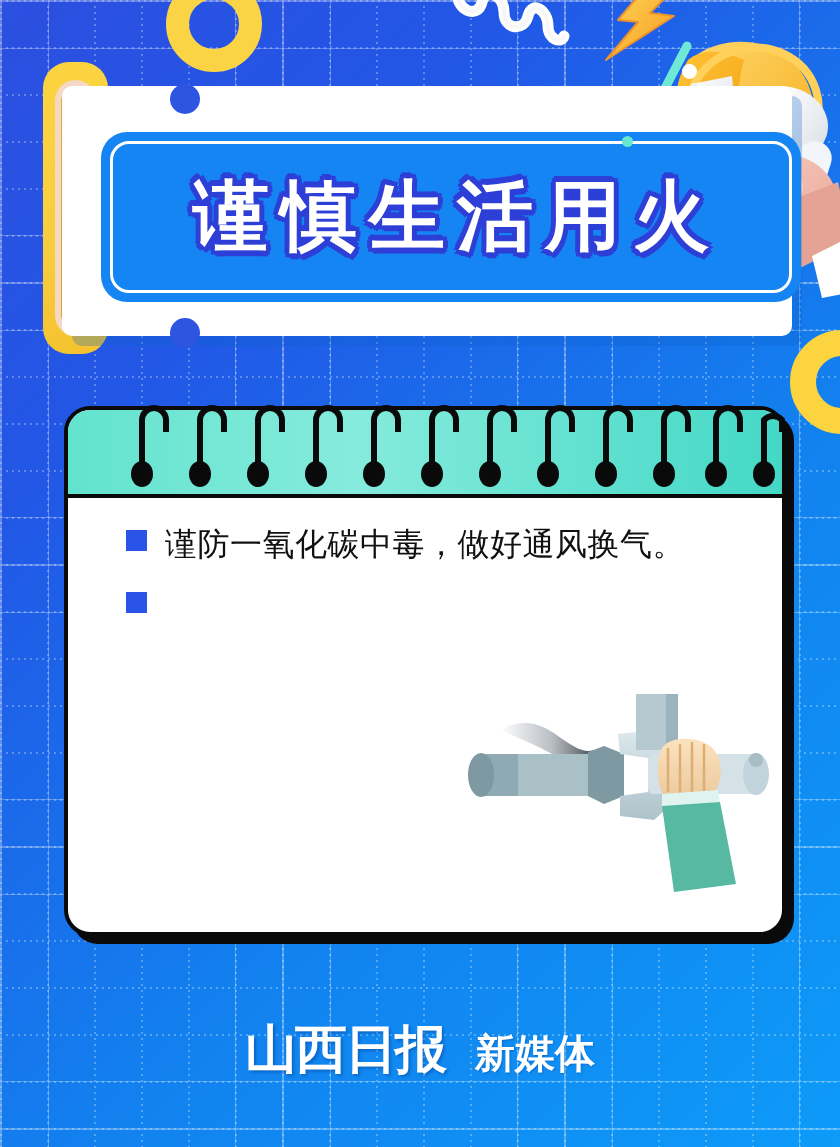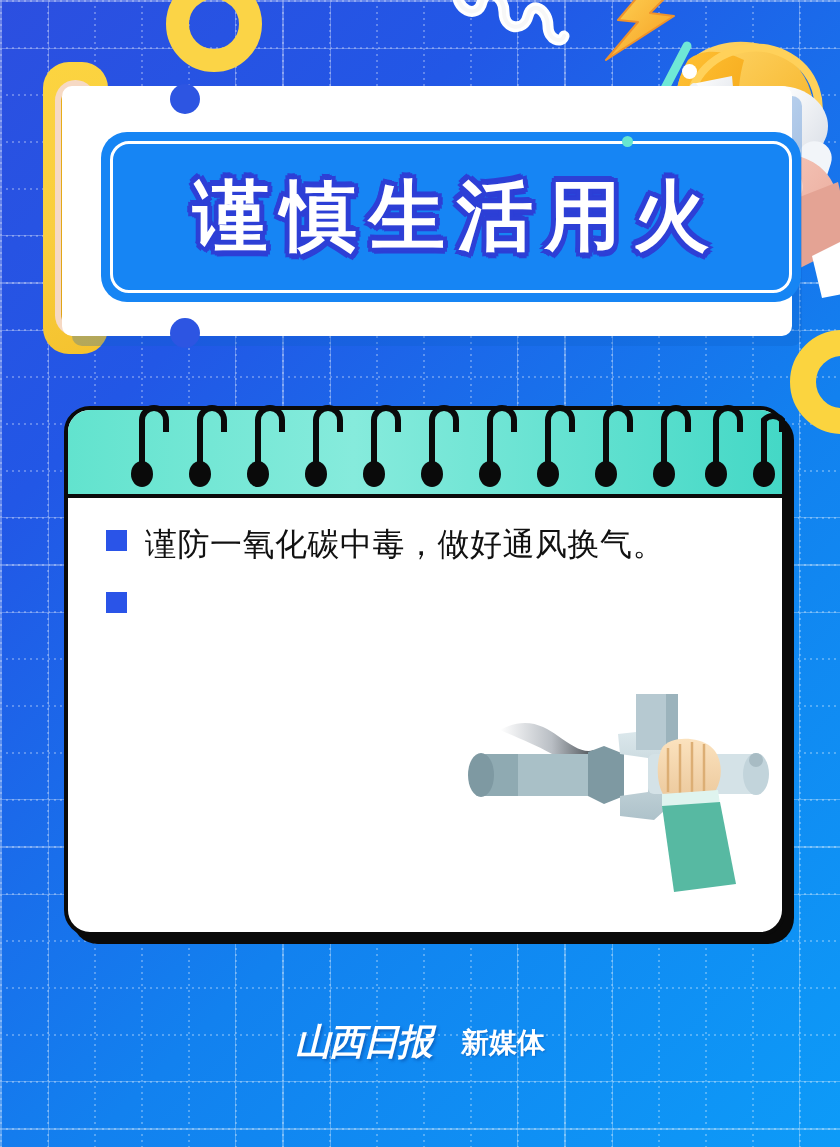--- a/index.html
+++ b/index.html
@@ -92,46 +92,46 @@
   }
   .nb-head{
     position:absolute;left:0;top:0;right:0;height:84px;
     background:linear-gradient(90deg,#62E3CE 0%,#86EBDC 40%,#5FE0CF 75%,#44D8C6 100%);
     border-bottom:4px solid #0a0a0a;
   }
   .rings{position:absolute;left:64px;top:386px;width:722px;height:110px;pointer-events:none;}
   
   .content{
     position:absolute;left:64px;top:406px;width:722px;height:530px;
-    box-sizing:border-box;padding:110px 34px 0 34px;
+    box-sizing:border-box;padding:110px 34px 0 54px;
   }
   .blist{list-style:none;margin:0;padding:0;}
   .bitem{display:flex;align-items:flex-start;margin-bottom:6px;}
   .bmark{
     flex:0 0 auto;width:21px;height:21px;background:#2A54E8;
     margin:14px 18px 0 8px;
   }
   .btext{
     font-size:32px;line-height:56px;color:#111;font-weight:500;
     letter-spacing:.5px;max-width:560px;
   }
   
   .logo{
     position:absolute;left:0;right:0;top:1024px;
     display:flex;align-items:flex-end;justify-content:center;gap:6px;
     color:#fff;
   }
   .logo-brand{
     font-family:"Liberation Serif","DejaVu Serif",serif;
-    font-size:36px;font-weight:bold;font-style:italic;
+    font-size:52px;font-weight:bold;
     letter-spacing:-2px;line-height:1;
     text-shadow:2px 2px 3px rgba(0,40,120,.35);
   }
   .logo-sub{
-    font-size:28px;font-weight:bold;line-height:1;padding-bottom:3px;
+    font-size:40px;font-weight:bold;line-height:1;padding-bottom:3px;
     text-shadow:1px 1px 2px rgba(0,40,120,.3);
     margin-left:24px;
   }
   svg{display:block;}
   .abs{position:absolute;}
 </style>
 </head>
 <body>
 
 <div id="poster">

